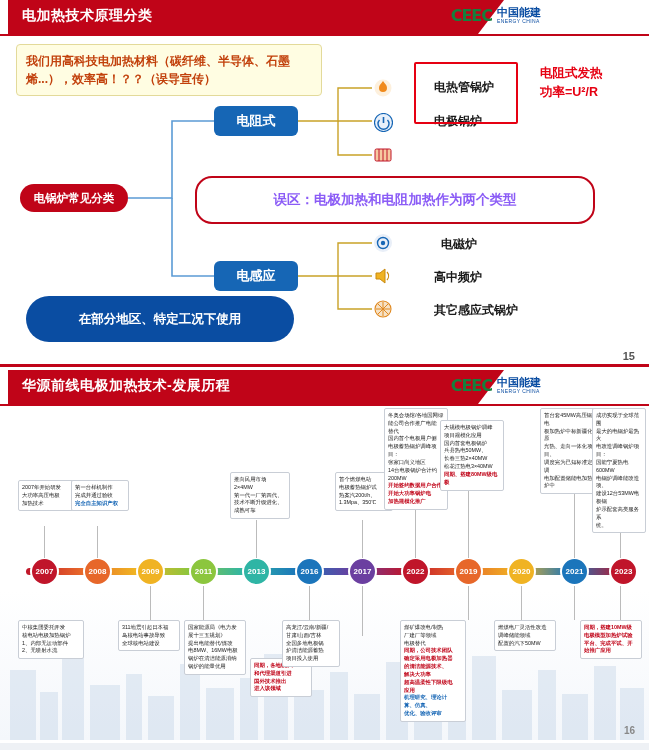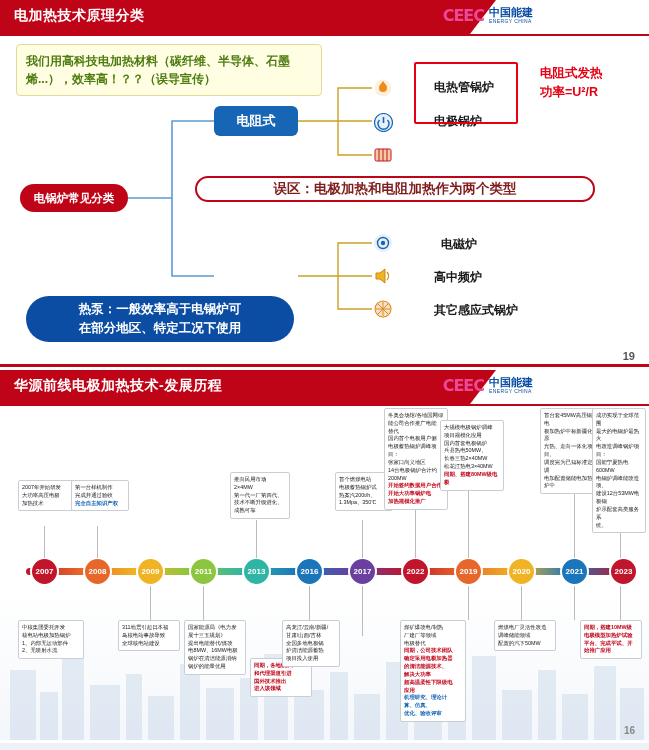--- a/index.html
+++ b/index.html
@@ -13,57 +13,57 @@
     position: relative;
     width: 649px;
     background: #fff;
     overflow: hidden;
   }
   #slide1 { height: 370px; }
   #slide2 { height: 373px; }
 
   
   .hdr {
-    position: absolute; top: 0; left: 0; width: 543px; height: 34px;
+    position: absolute; top: 0; left: 8px; width: 543px; height: 34px;
     background: #fff;
   }
   .hdr-red {
     position: absolute; top: 0; left: 0; height: 34px; width: 470px;
     background: #c00418;
   }
   .hdr-red:after {
     content: ""; position: absolute; right: -26px; top: 0;
     border-top: 34px solid #c00418;
     border-right: 26px solid transparent;
   }
   .hdr-title {
     position: absolute; left: 14px; top: 7px;
     color: #fff; font-size: 14px; font-weight: bold; letter-spacing: .5px;
   }
   .logo {
     position: absolute; right: 10px; top: 6px;
     display: flex; align-items: center; gap: 5px;
   }
   .logo-mark {
-    font-size: 16px; font-weight: bold; color: #ec4899;
+    font-size: 16px; font-weight: bold; color: #15803d;
     letter-spacing: -1px; font-family: "DejaVu Sans", sans-serif;
   }
   .logo-txt { line-height: 1.05; }
   .logo-cn { font-size: 11px; font-weight: bold; color: #0a4da2; }
   .logo-en { font-size: 5px; color: #0a4da2; letter-spacing: .4px; }
   .hdr-underline {
     position: absolute; left: 0; top: 34px; width: 649px; height: 2px;
     background: #c00418;
   }
 
   
   .note-box {
     position: absolute; left: 16px; top: 44px; width: 306px; min-height: 52px;
     background: #fffde2; border: 1px solid #e3da9a; border-radius: 4px;
-    padding: 7px 9px; font-size: 12px; color: #4d7c0f; line-height: 1.5;
+    padding: 7px 9px; font-size: 12px; color: #c2410c; line-height: 1.5;
     font-weight: bold;
   }
   .root-node {
     position: absolute; left: 20px; top: 184px; width: 108px; height: 28px;
     background: #c00418; border-radius: 14px; color: #fff;
     font-size: 11.5px; font-weight: bold;
     display: flex; align-items: center; justify-content: center;
   }
   .branch {
     position: absolute; width: 84px; height: 30px;
@@ -85,24 +85,24 @@
 
   .redbox {
     position: absolute; left: 414px; top: 62px; width: 104px; height: 62px;
     border: 2px solid #e60012; border-radius: 2px;
   }
   .redlabel {
     position: absolute; left: 540px; top: 64px; width: 100px;
     color: #e60012; font-size: 12.5px; font-weight: bold; line-height: 1.5;
   }
   .misconception {
-    position: absolute; left: 195px; top: 176px; width: 400px; height: 26px;
+    position: absolute; left: 195px; top: 176px; width: 400px; height: 48px;
     border: 2px solid #c00418; border-radius: 17px;
     display: flex; align-items: center; justify-content: center;
-    color: #7f1d1d; font-size: 13.5px; font-weight: bold;
+    color: #8b5cf6; font-size: 13.5px; font-weight: bold;
   }
   .heatpump {
     position: absolute; left: 26px; top: 296px; width: 268px; height: 46px;
     background: #0a4da2; border-radius: 23px; color: #fff;
     font-size: 12.5px; font-weight: bold; line-height: 1.5;
     display: flex; align-items: center; justify-content: center;
     text-align: center; padding: 0 10px;
   }
   .page-no {
     position: absolute; right: 14px; bottom: 8px;
@@ -179,20 +179,21 @@
     <path d="M338 121 H372" stroke="#c9a227" stroke-width="1.4" fill="none"></path>
     <path d="M338 121 V155 H372" stroke="#c9a227" stroke-width="1.4" fill="none"></path>
 
     <path d="M298 276 H338 V243 H372" stroke="#c9a227" stroke-width="1.4" fill="none"></path>
     <path d="M338 276 H372" stroke="#c9a227" stroke-width="1.4" fill="none"></path>
     <path d="M338 276 V309 H372" stroke="#c9a227" stroke-width="1.4" fill="none"></path>
   </svg>
 
   <div class="root-node">电锅炉常见分类</div>
   <div class="branch" id="branch-resistive">电阻式</div>
+  <div class="branch" id="branch-induction">电感应</div>
 
   <div class="leaf-ico" style="left:370px; top:76px; color:#e8821a;">
     <svg width="18" height="20" viewBox="0 0 18 20">
         <circle cx="9" cy="10" r="8.5" fill="#fdf0dd"></circle>
         <path d="M9 3c2 3 4 4 4 7a4 4 0 1 1-8 0c0-3 2-4 4-7z" fill="#f08a1c"></path>
       </svg>
   </div>
   <div class="leaf" style="left:434px; top:79px;">电热管锅炉</div>
 
   <div class="leaf-ico" style="left:370px; top:110px; color:#1666b5;">
@@ -239,26 +240,25 @@
   <div class="redbox"></div>
   <div class="redlabel">
     <div>电阻式发热</div>
     <div>功率=U²/R</div>
   </div>
 
   <div class="misconception">误区：电极加热和电阻加热作为两个类型</div>
 
   <div class="heatpump">
     <div>
-      <div>热泵：一般效率高于电锅炉可</div>
       <div>在部分地区、特定工况下使用</div>
     </div>
   </div>
 
-  <div class="page-no">19</div>
+  <div class="page-no">15</div>
   <div class="slide-footline"></div>
 </div>
 
 <div class="slide" id="slide2">
 
   <div class="hdr">
     <div class="hdr-red"></div>
     <div class="hdr-title">华源前线电极加热技术-发展历程</div>
     <div class="logo">
       <span class="logo-mark">CEEC</span>

